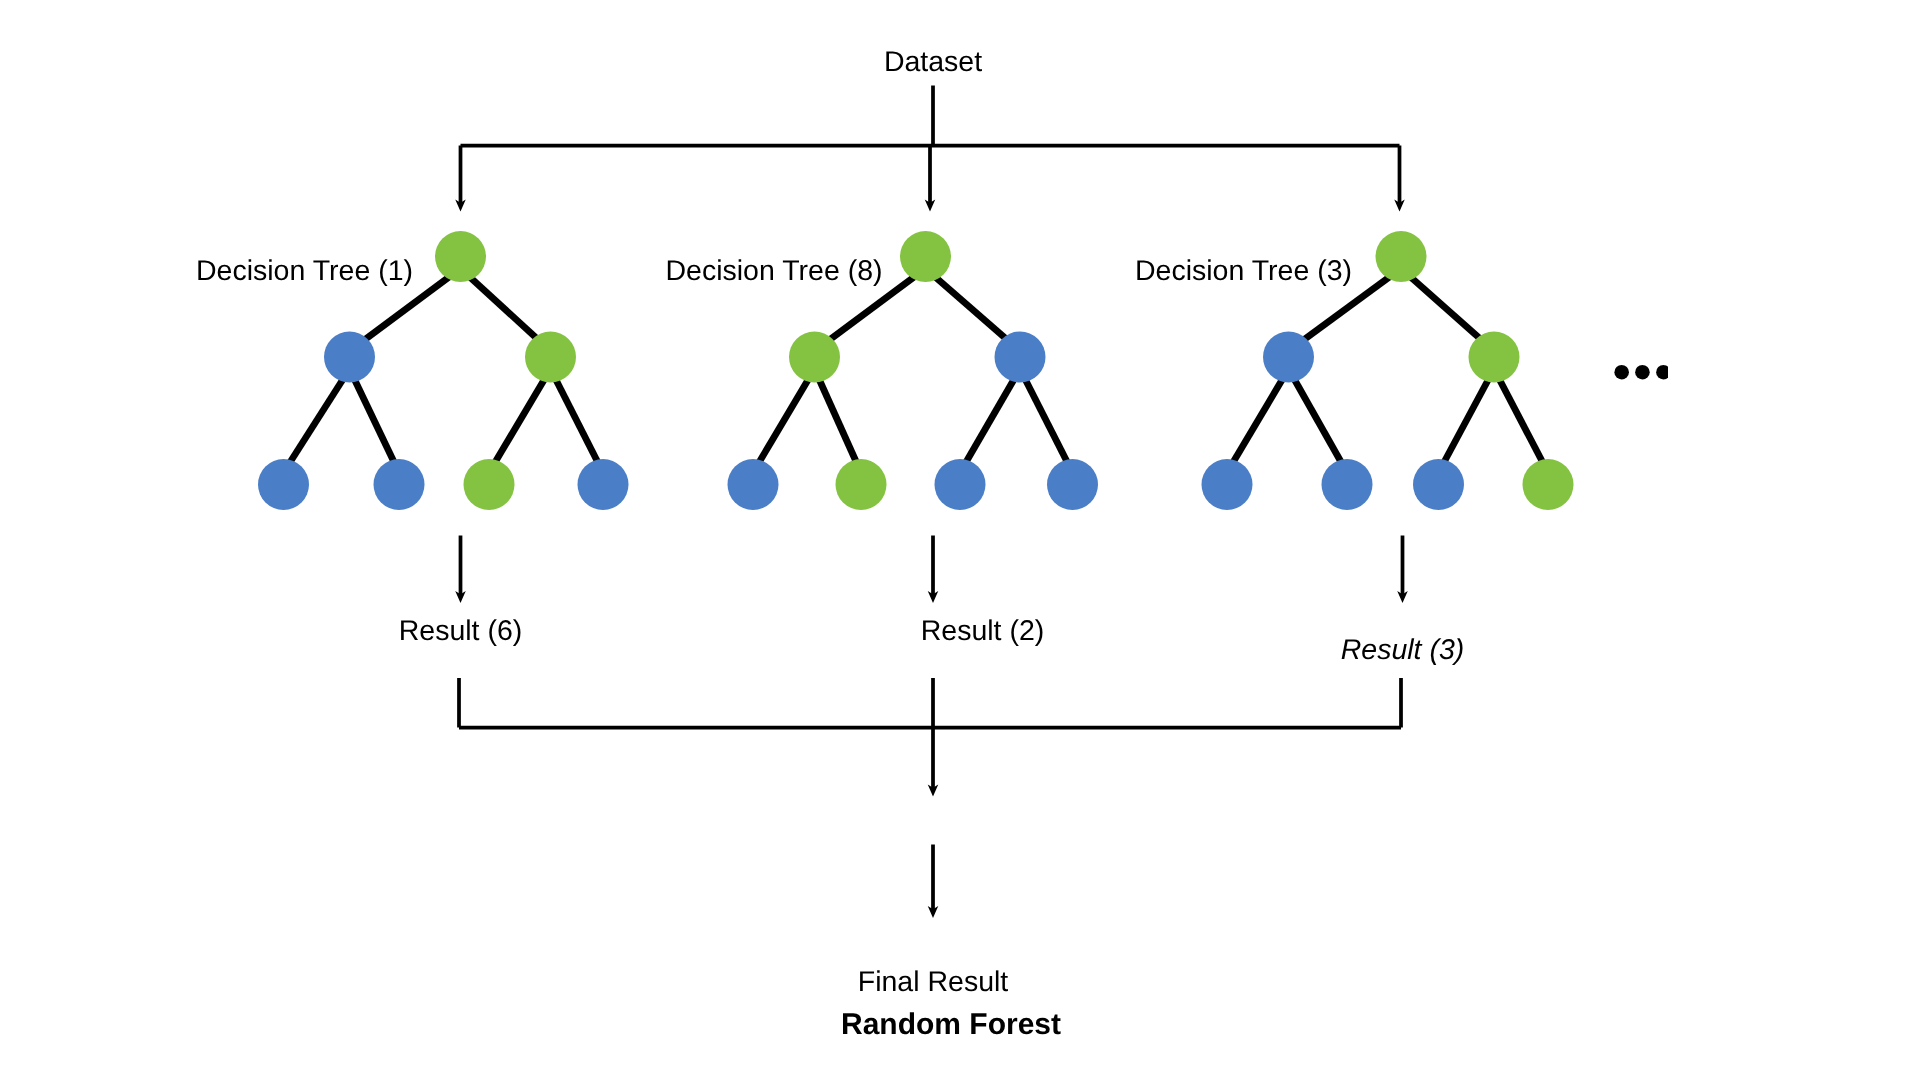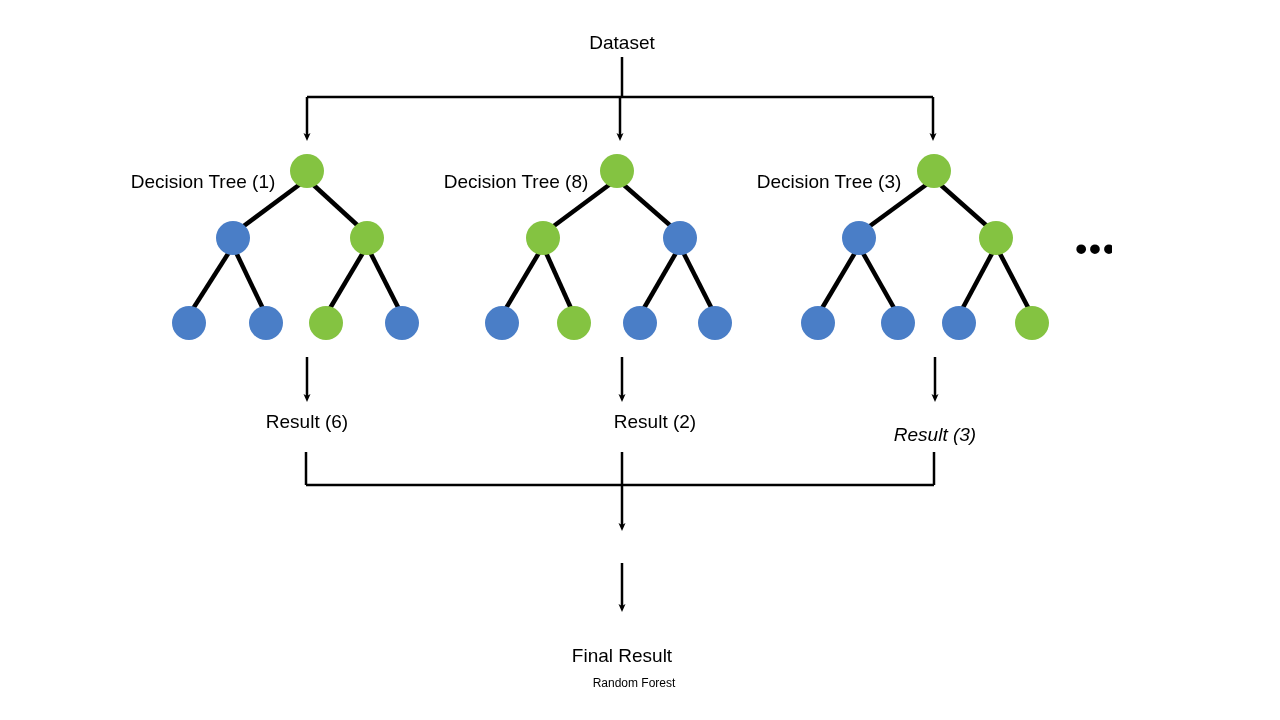--- a/index.html
+++ b/index.html
@@ -32,21 +32,21 @@
     font-family: "Liberation Sans", sans-serif;
     white-space: nowrap;
     transform: translate(-50%, -50%);
     line-height: 1;
   }
   .lbl-dataset   { font-size: 19px; }
   .lbl-tree      { font-size: 19px; margin-top: 10px; }
   .lbl-result    { font-size: 19px; }
   .lbl-vote      { font-size: 19px; }
   .lbl-final     { font-size: 19px; }
-  .lbl-title     { font-size: 12px; font-weight: normal; }
+  .lbl-title     { font-size: 20px; font-weight: bold; }
   .lbl-ellipsis  { font-size: 34px; font-weight: bold; letter-spacing: 2px; }
 </style>
 </head>
 <body>
 
 <div id="canvas">
 
   <svg id="diagram-svg" viewBox="0 0 1280 720" xmlns="http://www.w3.org/2000/svg">
     <defs>
       <marker id="arrowhead" markerWidth="9" markerHeight="9" refX="4.5" refY="4" orient="auto" markerUnits="userSpaceOnUse">

